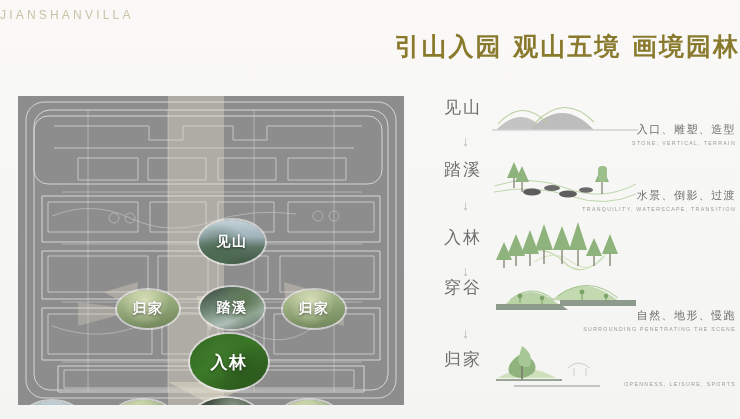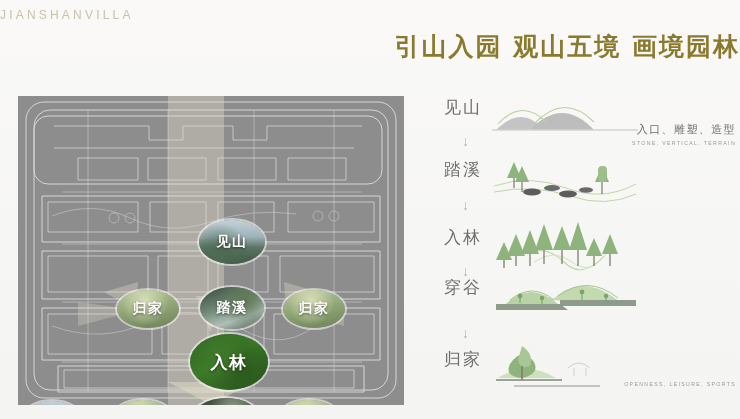--- a/index.html
+++ b/index.html
@@ -206,20 +206,24 @@
               <path d="M112 14 l7 16 h-14z"></path>
             </g>
           <g stroke="#7a7a6a" stroke-width="1.2">
               <path d="M24 26 v10"></path>
               <path d="M32 30 v10"></path>
               <path d="M112 30 v12"></path>
             </g>
           <rect x="108" y="14" width="9" height="16" rx="4" fill="#9dbf8a"></rect>
         </svg>
       </div>
+      <div class="cap" style="top:30px;">
+        <div class="cn">水景、倒影、过渡</div>
+        <div class="en">TRANQUILITY, WATERSCAPE, TRANSITION</div>
+      </div>
     </div>
     <div class="arrow" style="top:102px;">↓</div>
 
     <div class="row" style="top:130px;">
       <div class="step-label">入林</div>
       <div class="illus">
         <svg width="150" height="52" viewBox="0 0 150 52">
           <path d="M30 34 q26 -10 44 8 t40 -6" stroke="#bfd9a8" stroke-width="1.1" fill="none"></path>
           <path d="M44 42 q20 -14 38 0 t34 -8" stroke="#cfe3bc" stroke-width="1" fill="none"></path>
           <g fill="#8fb37c">
@@ -264,20 +268,24 @@
               <circle cx="116" cy="26" r="2.2"></circle>
             </g>
           <g stroke="#7ca468" stroke-width="1.1">
               <path d="M30 28 v5"></path>
               <path d="M52 30 v4"></path>
               <path d="M92 24 v6"></path>
               <path d="M116 28 v4"></path>
             </g>
         </svg>
       </div>
+      <div class="cap" style="top:32px;">
+        <div class="cn">自然、地形、慢跑</div>
+        <div class="en">SURROUNDING PENETRATING THE SCENE</div>
+      </div>
     </div>
     <div class="arrow" style="top:230px;">↓</div>
 
     <div class="row" style="top:252px;">
       <div class="step-label">归家</div>
       <div class="illus">
         <svg width="150" height="52" viewBox="0 0 150 52">
           <path d="M8 36 q28 -18 58 0 z" fill="#cfe0bc"></path>
           <path d="M20 22 q12 -18 24 -2 q6 12 -12 16 q-18 -2 -12 -14z" fill="#8fb37c"></path>
           <path d="M32 4 q12 8 8 20 q-10 4 -12 -6z" fill="#a8c796"></path>

